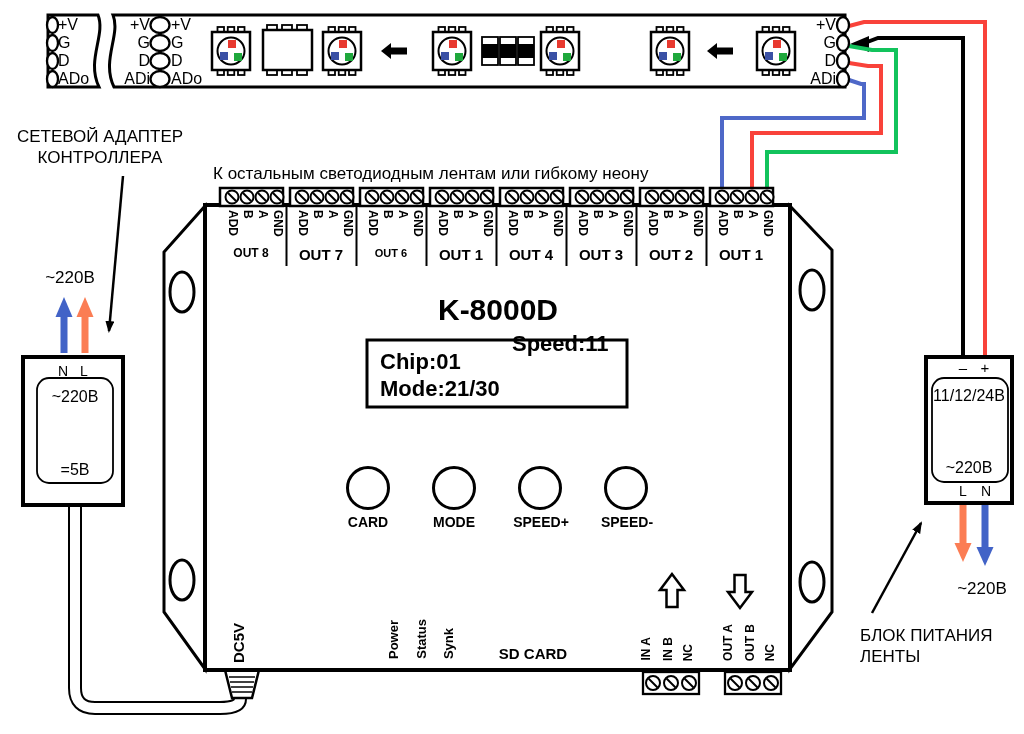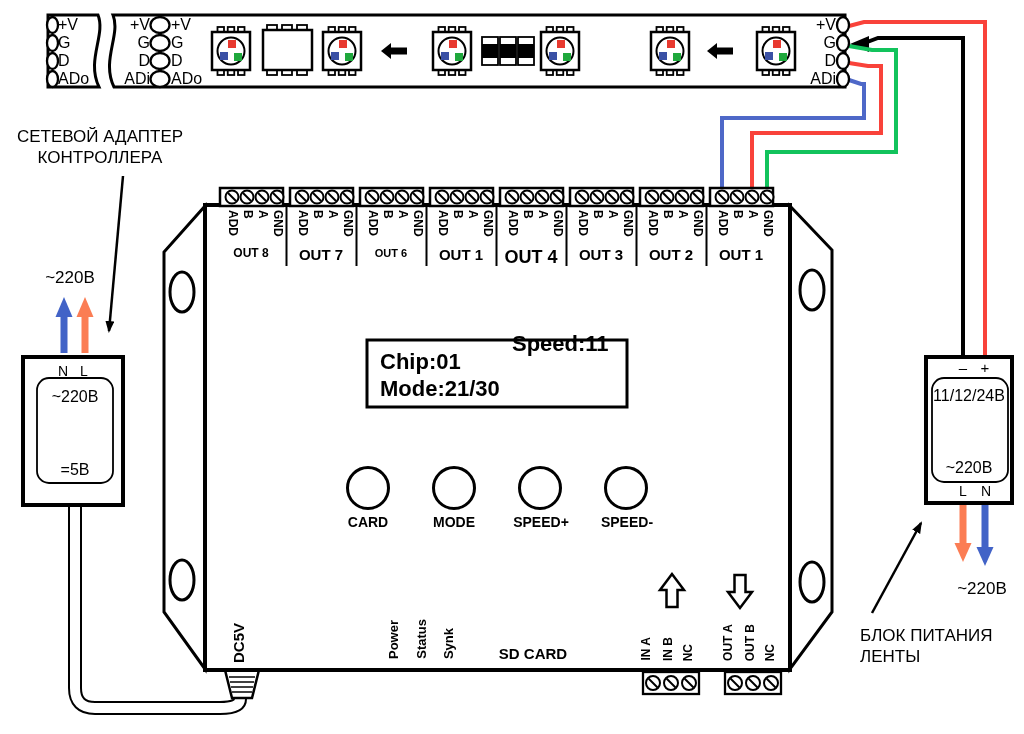--- a/index.html
+++ b/index.html
@@ -237,20 +237,21 @@
 <div class="t" style="left:171px;top:16px;font-size:16px">+V</div>
 <div class="t" style="left:171px;top:34px;font-size:16px">G</div>
 <div class="t" style="left:171px;top:52px;font-size:16px">D</div>
 <div class="t" style="left:171px;top:70px;font-size:16px">ADo</div>
 
 <div class="t r" style="left:781px;top:16px;width:55px;font-size:16px">+V</div>
 <div class="t r" style="left:781px;top:34px;width:55px;font-size:16px">G</div>
 <div class="t r" style="left:781px;top:52px;width:55px;font-size:16px">D</div>
 <div class="t r" style="left:781px;top:70px;width:55px;font-size:16px">ADi</div>
 
+<div class="t" style="left:213px;top:164px;font-size:17px">К остальным светодиодным лентам или гибкому неону</div>
 
 <div class="t cx" style="left:100px;top:127px;font-size:17px">СЕТЕВОЙ АДАПТЕР</div>
 <div class="t cx" style="left:100px;top:148px;font-size:17px">КОНТРОЛЛЕРА</div>
 <div class="t cx" style="left:70px;top:268px;font-size:17px">~220В</div>
 <div class="t cx" style="left:63px;top:364px;font-size:14px">N</div>
 <div class="t cx" style="left:84px;top:364px;font-size:14px">L</div>
 <div class="t cx" style="left:75px;top:388px;font-size:16px">~220В</div>
 <div class="t cx" style="left:75px;top:461px;font-size:16px">=5В</div>
 
 <div class="t b vt" style="left:232px;top:210px;font-size:12px">ADD</div>
@@ -283,25 +284,26 @@
 <div class="t b vt" style="left:697px;top:210px;font-size:12px">GND</div>
 <div class="t b vt" style="left:722px;top:210px;font-size:12px">ADD</div>
 <div class="t b vt" style="left:737px;top:210px;font-size:12px">B</div>
 <div class="t b vt" style="left:752px;top:210px;font-size:12px">A</div>
 <div class="t b vt" style="left:767px;top:210px;font-size:12px">GND</div>
 
 <div class="t b cx" style="left:251px;top:247px;font-size:12px">OUT 8</div>
 <div class="t b cx" style="left:321px;top:247px;font-size:15px">OUT 7</div>
 <div class="t b cx" style="left:391px;top:247px;font-size:11px">OUT 6</div>
 <div class="t b cx" style="left:461px;top:247px;font-size:15px">OUT 1</div>
-<div class="t b cx" style="left:531px;top:247px;font-size:18px">OUT 4</div>
+<div class="t b cx" style="left:531px;top:247px;font-size:15px">OUT 4</div>
 <div class="t b cx" style="left:601px;top:247px;font-size:15px">OUT 3</div>
 <div class="t b cx" style="left:671px;top:247px;font-size:15px">OUT 2</div>
 <div class="t b cx" style="left:741px;top:247px;font-size:15px">OUT 1</div>
 
+<div class="t b cx" style="left:498px;top:293px;font-size:30px">K-8000D</div>
 <div class="t b" style="left:380px;top:350px;font-size:22px">Chip:01</div>
 <div class="t b" style="left:512px;top:332px;font-size:22px">Speed:11</div>
 <div class="t b" style="left:380px;top:377px;font-size:22px">Mode:21/30</div>
 
 <div class="t b cx" style="left:368px;top:515px;font-size:14px">CARD</div>
 <div class="t b cx" style="left:454px;top:515px;font-size:14px">MODE</div>
 <div class="t b cx" style="left:541px;top:515px;font-size:14px">SPEED+</div>
 <div class="t b cx" style="left:627px;top:515px;font-size:14px">SPEED-</div>
 
 <div class="t b vb" style="left:239px;bottom:71px;font-size:15px">DC5V</div>

